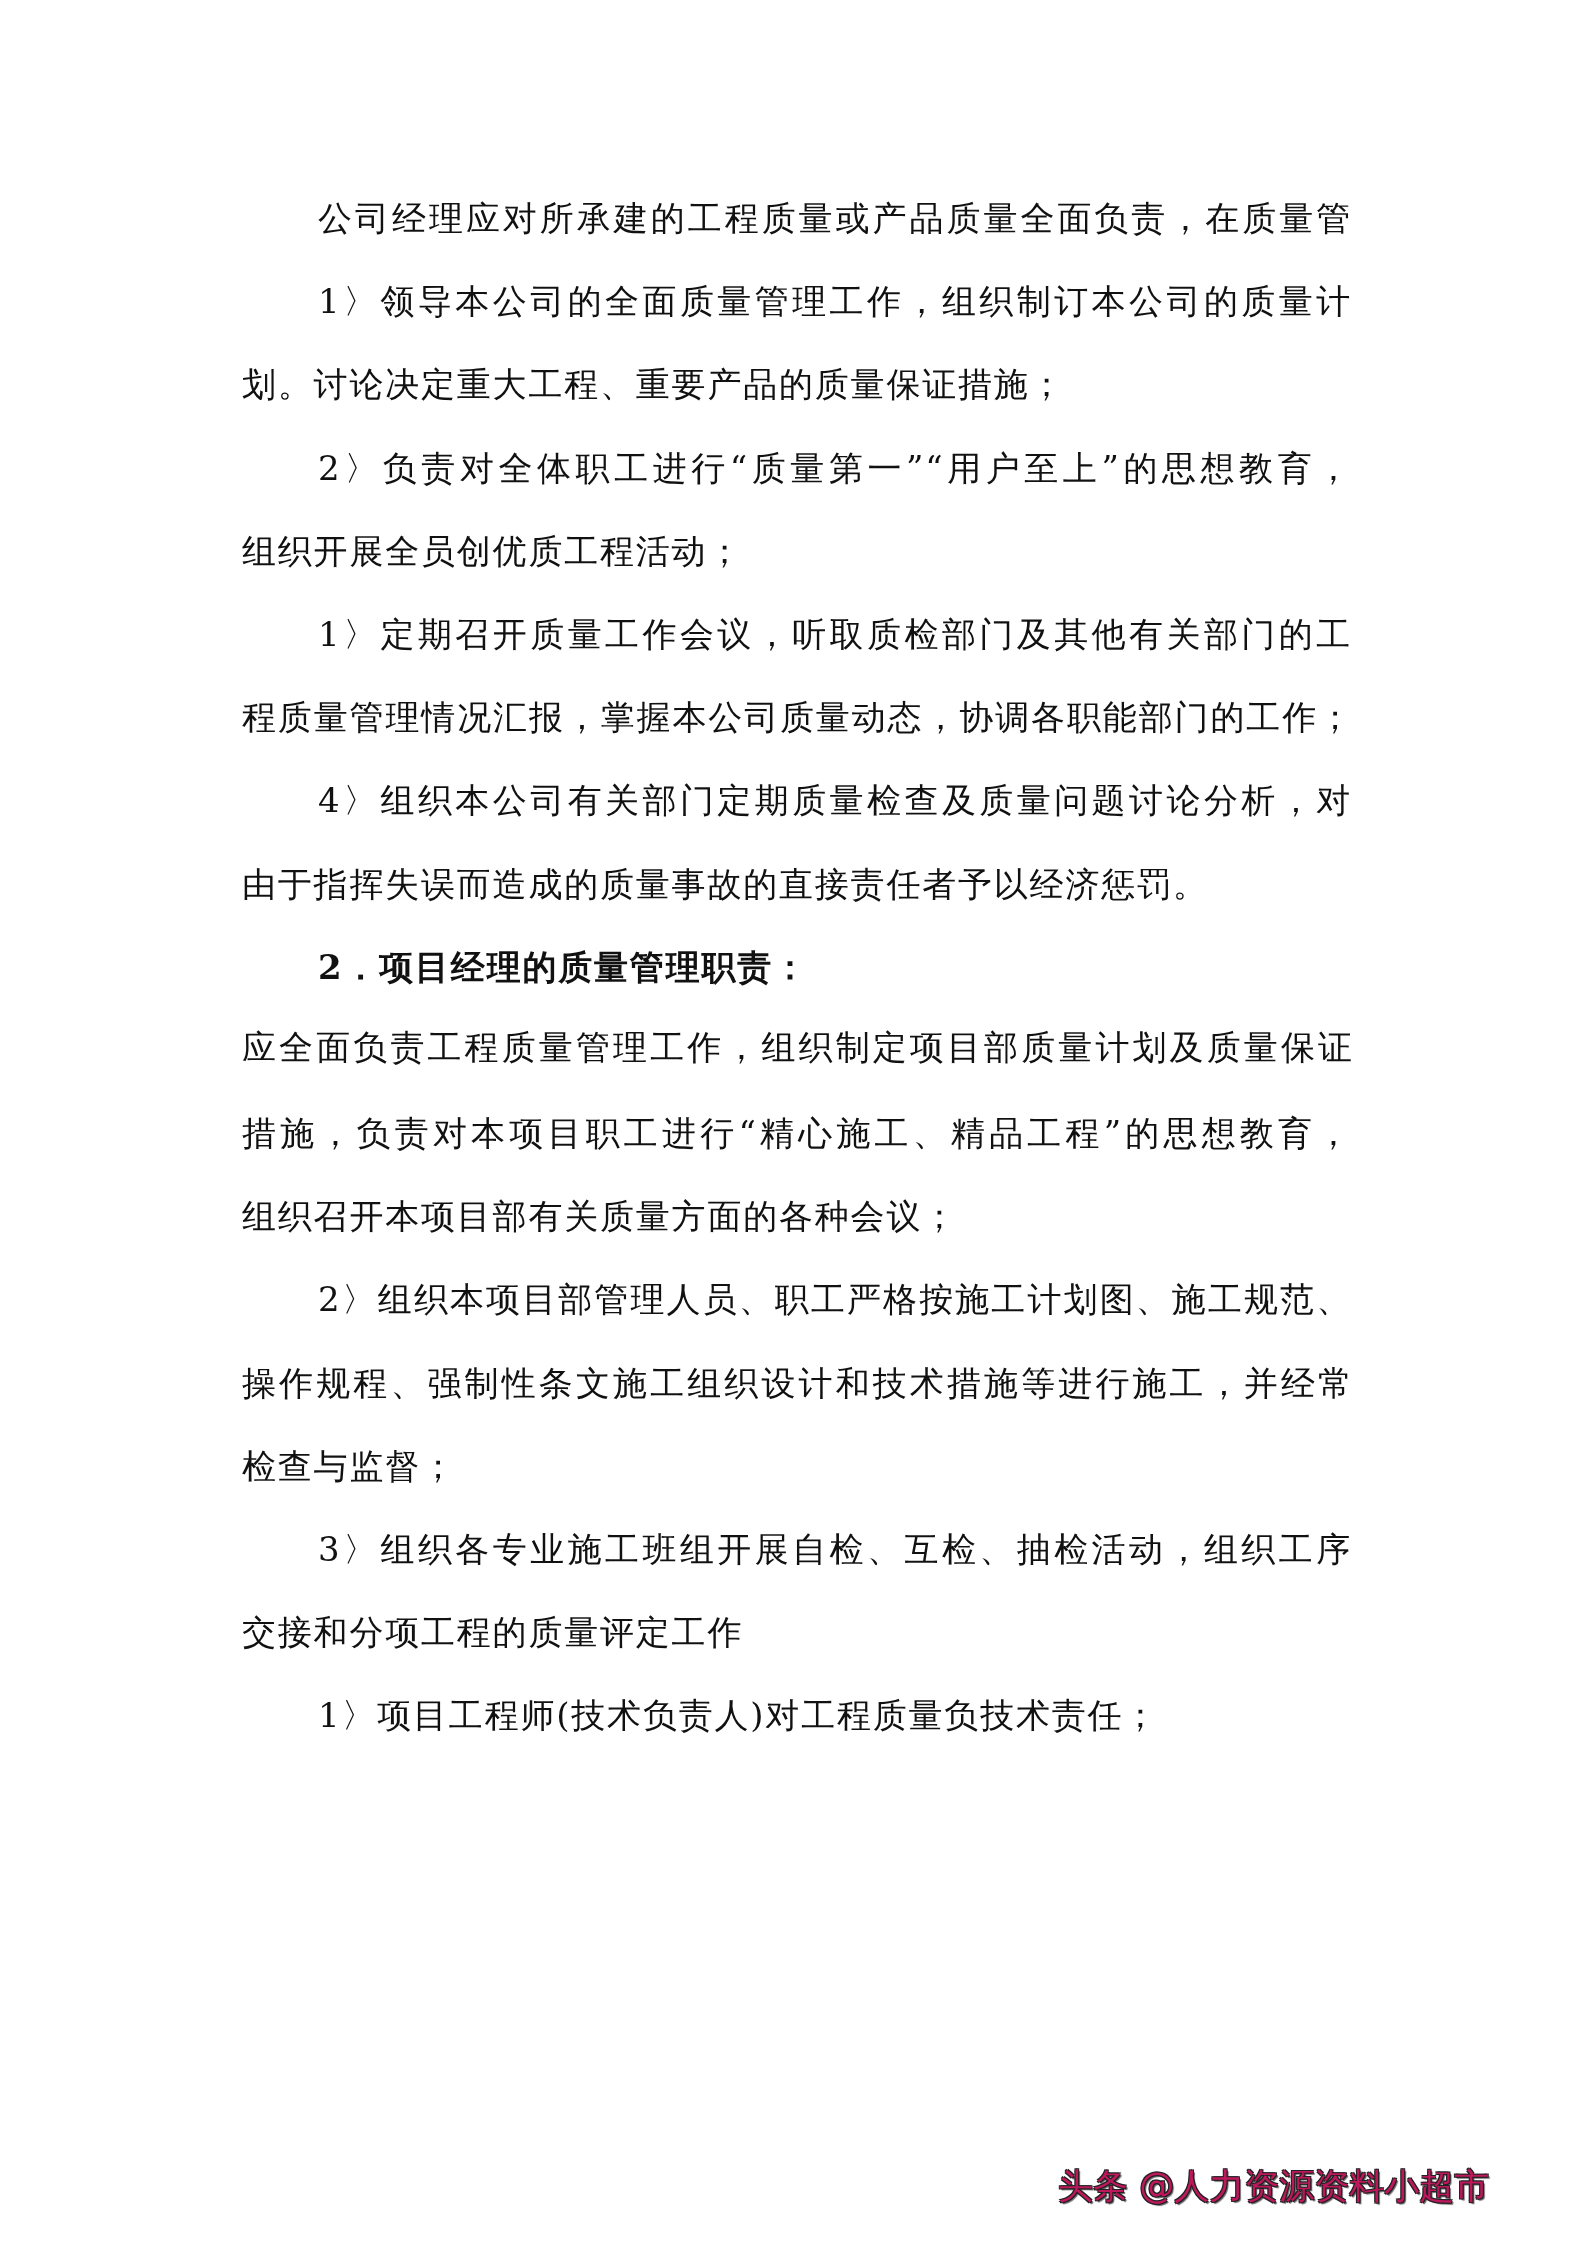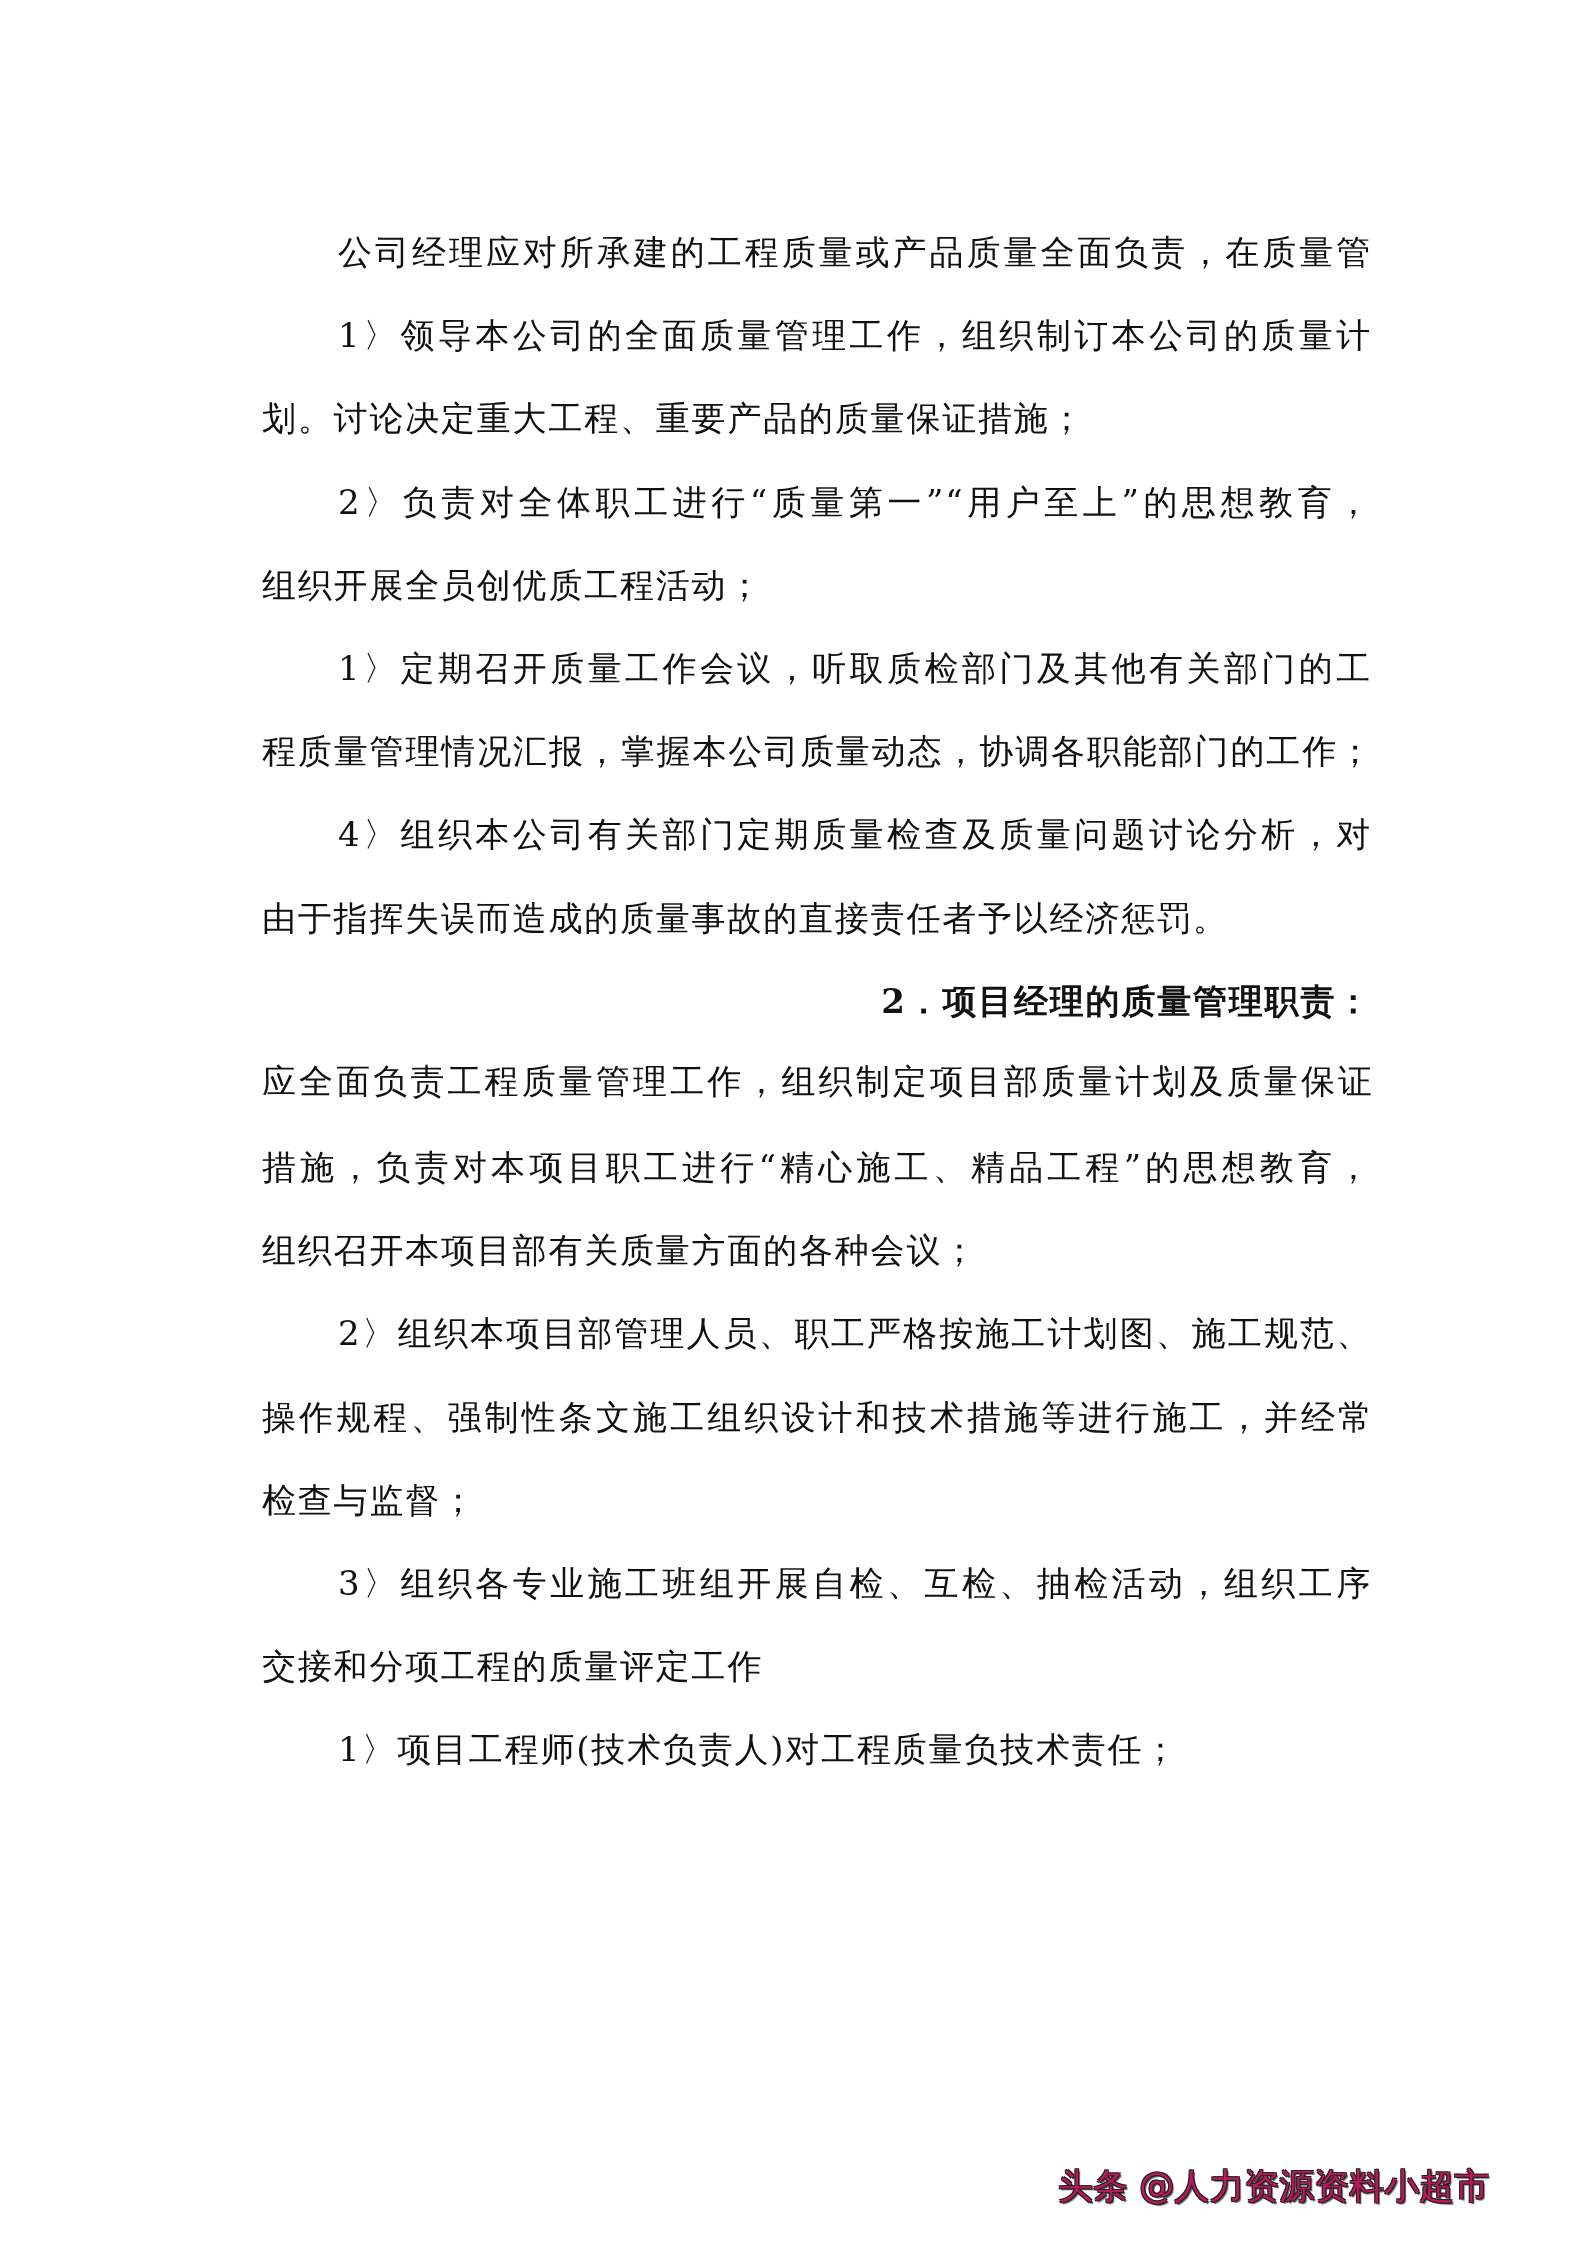--- a/index.html
+++ b/index.html
@@ -18,41 +18,39 @@
   .page {
     position: absolute;
     left: 0; top: 0;
     width: 1587px;
     height: 2245px;
     background: #ffffff;
   }
   .body-text {
     position: absolute;
     left: 242px;
-    top: 224px;
+    top: 190px;
     width: 1110px;
-    margin-left: 20px;
   }
   .line {
     height: 83.2px;
     line-height: 56px;
     font-size: 34px;
     white-space: nowrap;
     letter-spacing: 1.8px;
   }
   .line.indent {
     padding-left: 76px;
   }
   .line.justify {
     text-align: justify;
     text-align-last: justify;
   }
   .heading {
     font-weight: bold;
-    text-align: right;
   }
   .watermark {
     position: absolute;
     left: 1058px;
     top: 2163px;
     font-family: "DejaVu Sans", "Liberation Sans", sans-serif;
     font-size: 35px;
     color: #be185d;
     letter-spacing: 0px;
     white-space: nowrap;

